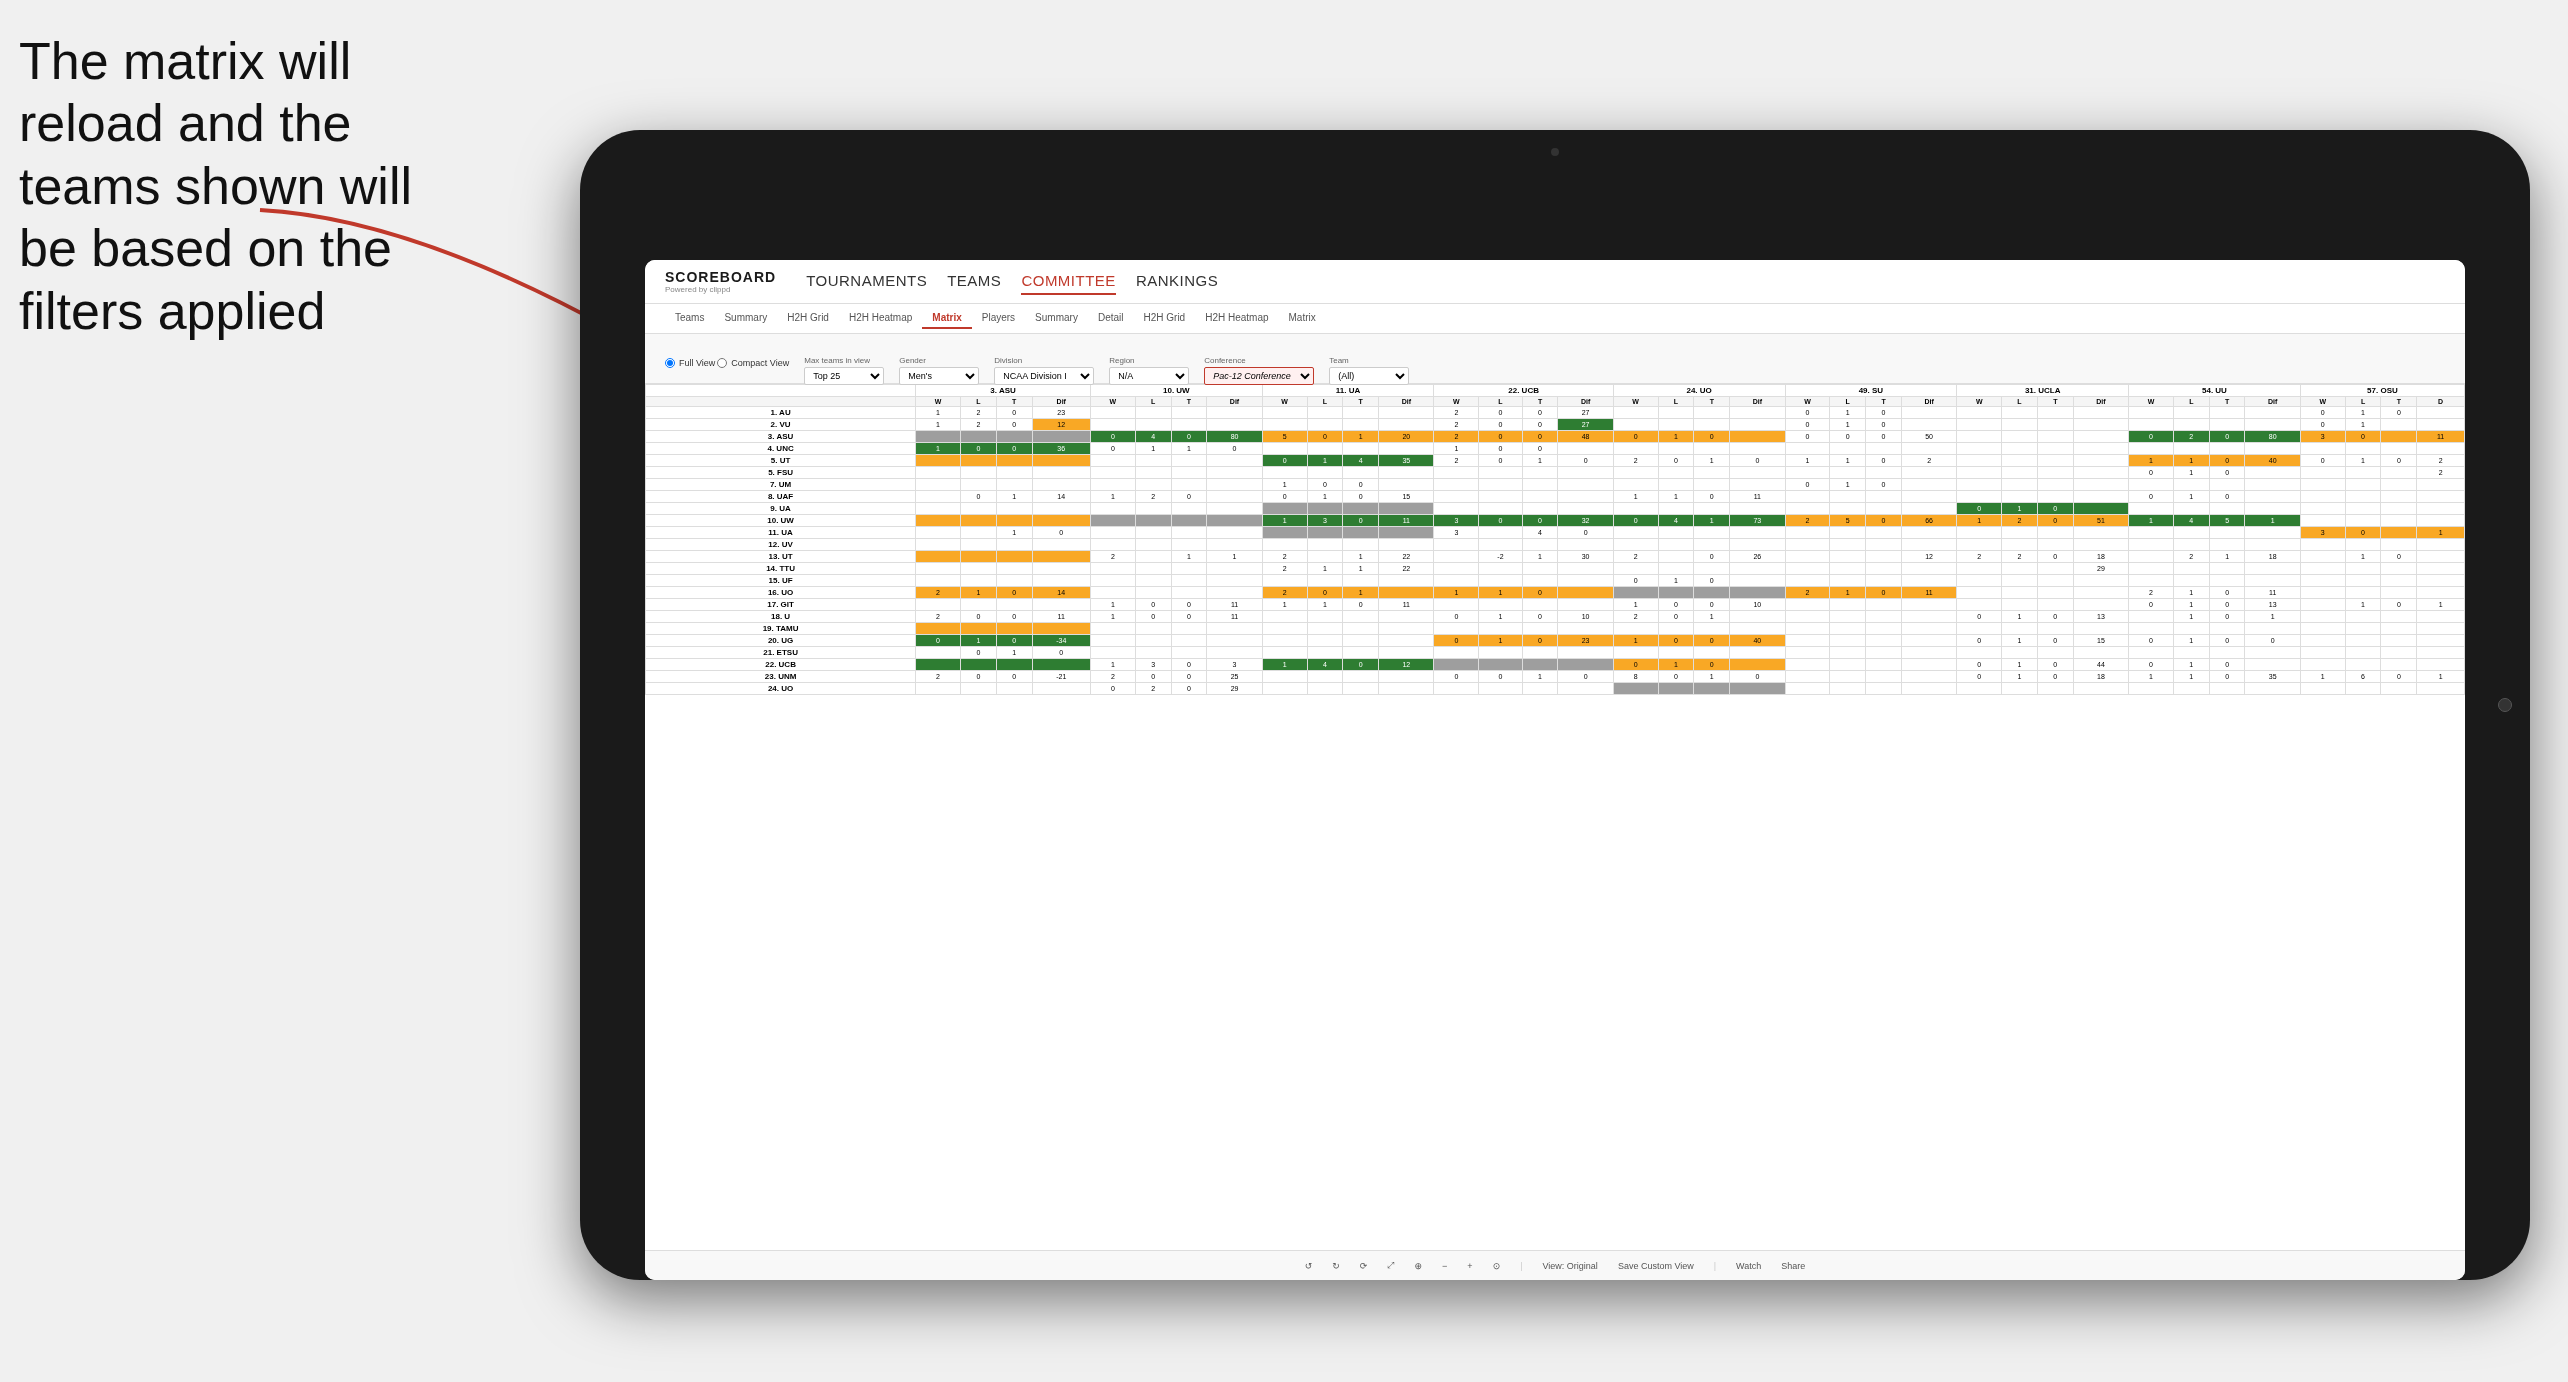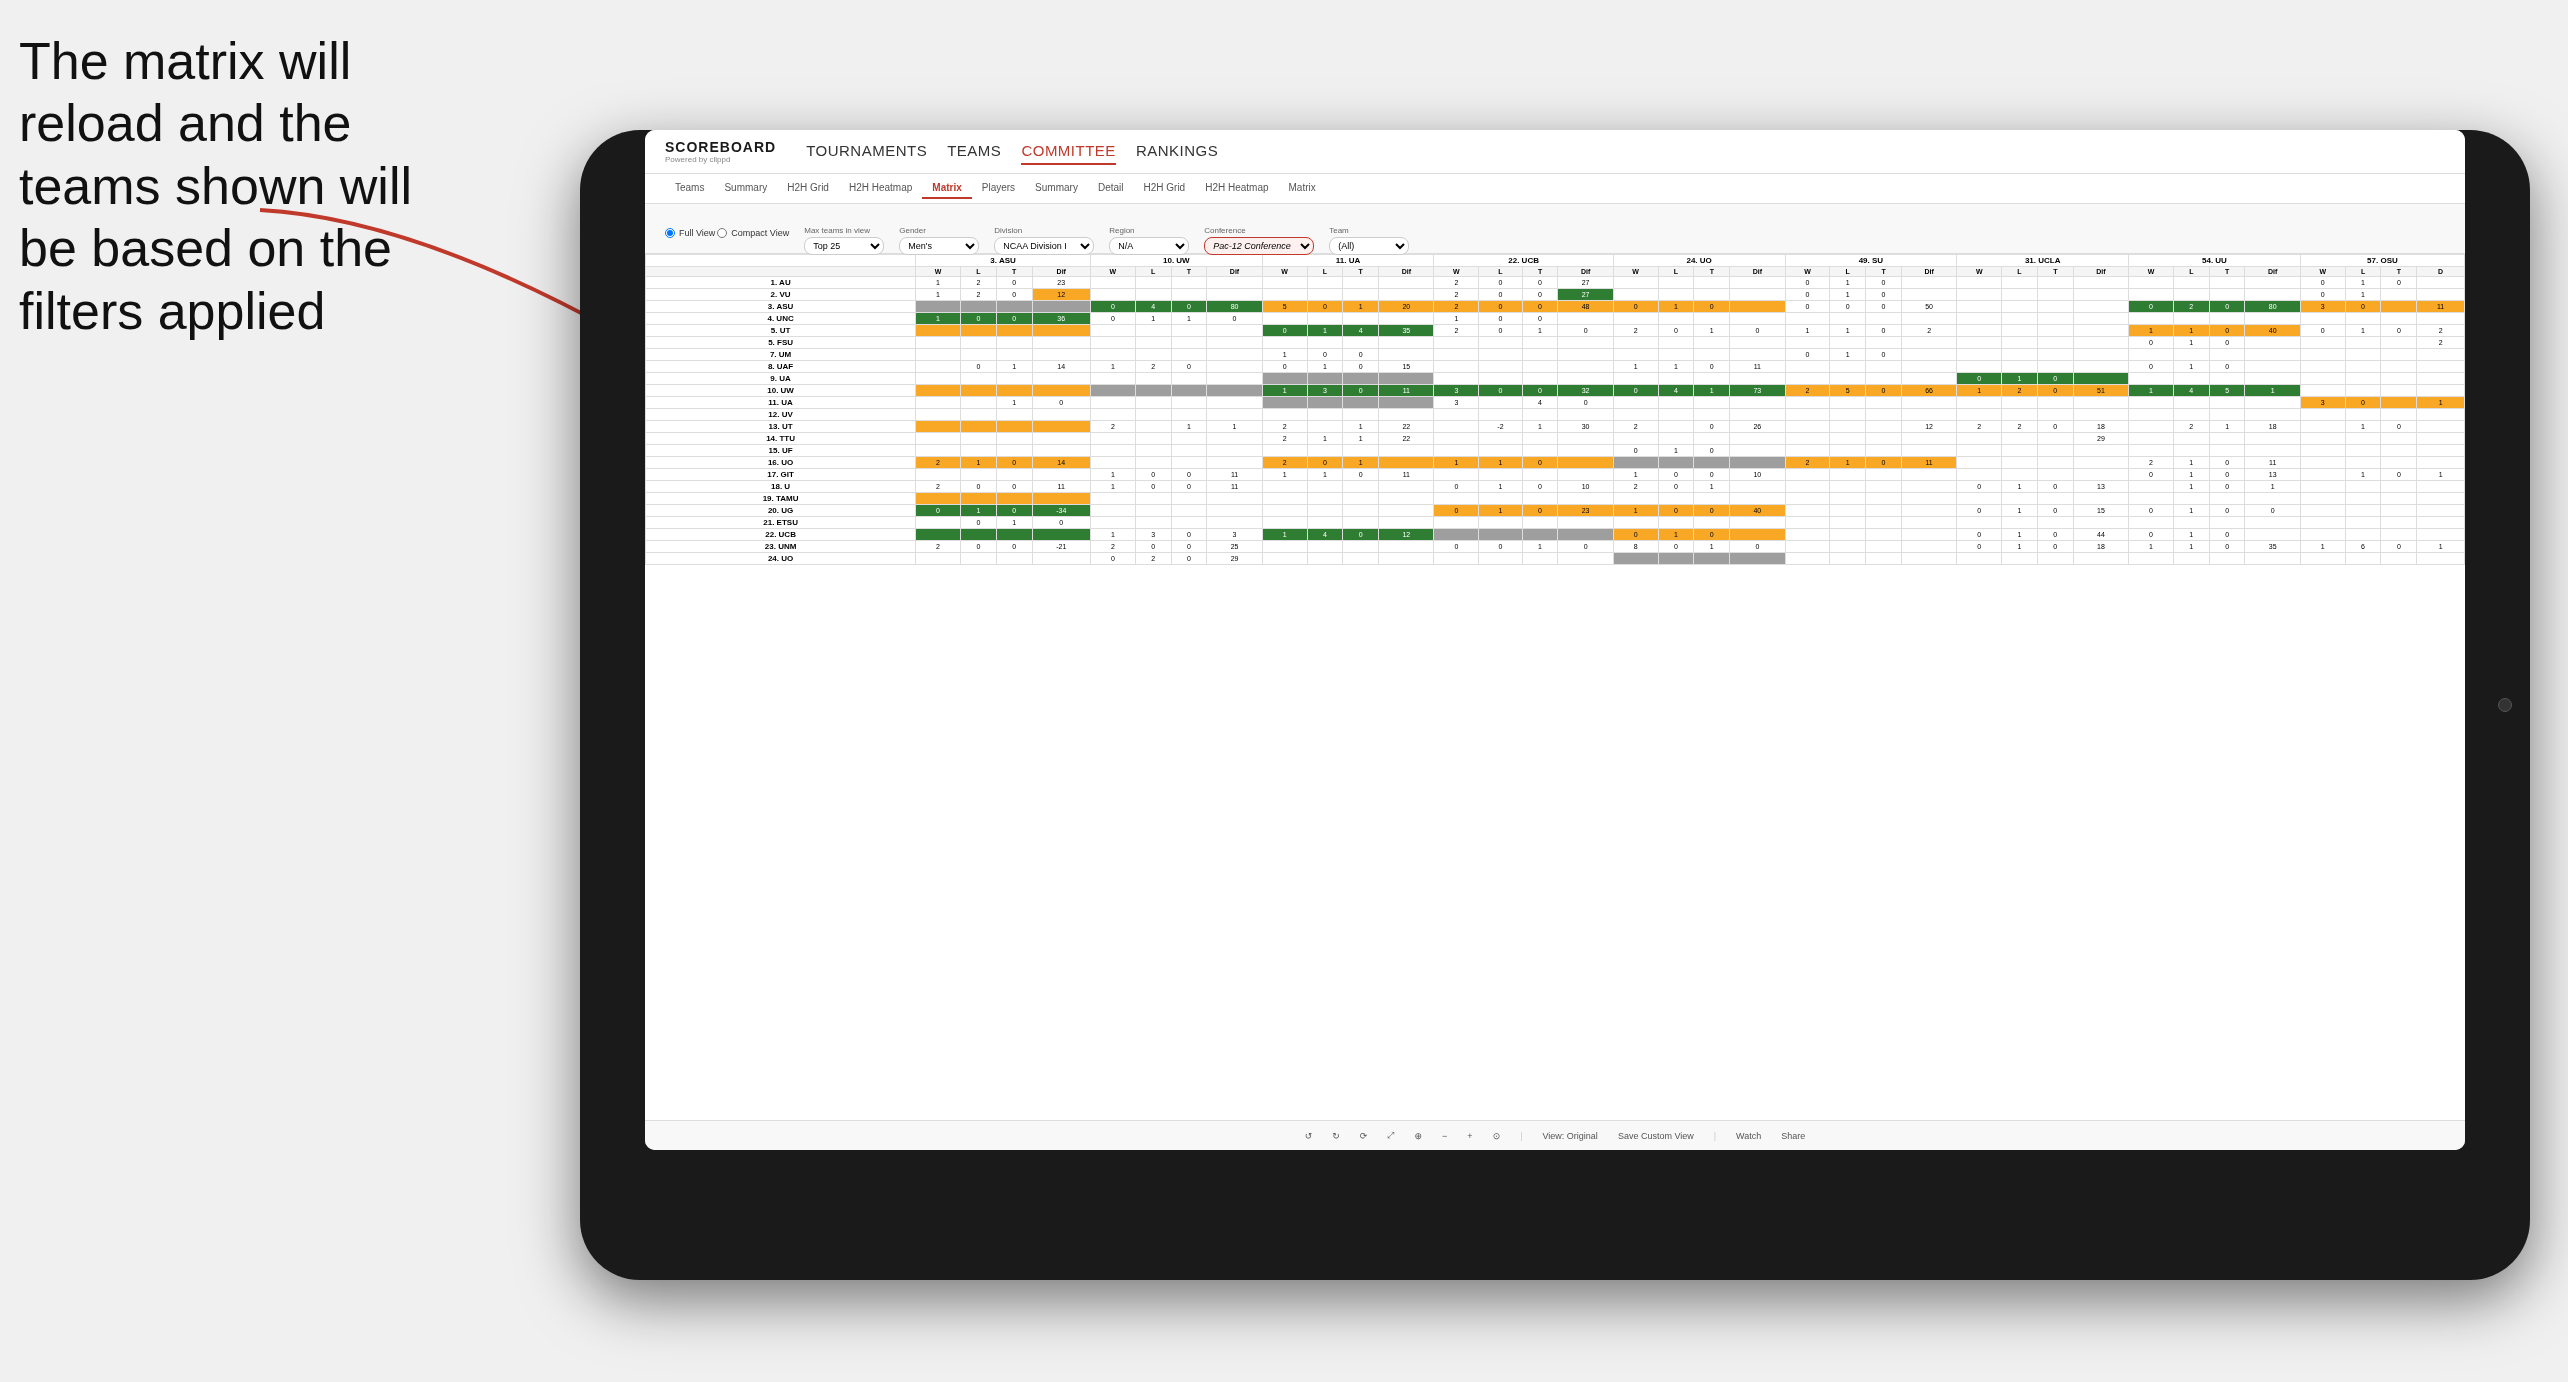--- a/index.html
+++ b/index.html
@@ -28,21 +28,21 @@
     .tablet {
       position: absolute;
       top: 130px;
       left: 580px;
       width: 1950px;
       height: 1150px;
       background: #1a1a1a;
       border-radius: 60px;
       box-shadow: 0 20px 60px rgba(0,0,0,0.5);
       display: flex;
-      align-items: flex-start;
+      align-items: flex-end;
       justify-content: center;
     }
 
     .tablet-screen {
       width: 1820px;
       height: 1020px;
       background: #fff;
       border-radius: 10px;
       overflow: hidden;
       position: relative;
@@ -155,21 +155,21 @@
     .filter-label {
       font-size: 8px;
       color: #666;
       margin-top: 16px;
     }
 
     .filter-select {
       font-size: 9px;
       padding: 2px 4px;
       border: 1px solid #ccc;
-      border-radius: 8px;
+      border-radius: 2px;
       background: #fff;
       min-width: 80px;
     }
 
     
     .matrix-area {
       overflow: auto;
       height: calc(1020px - 44px - 30px - 50px - 30px);
       background: #fff;
     }

